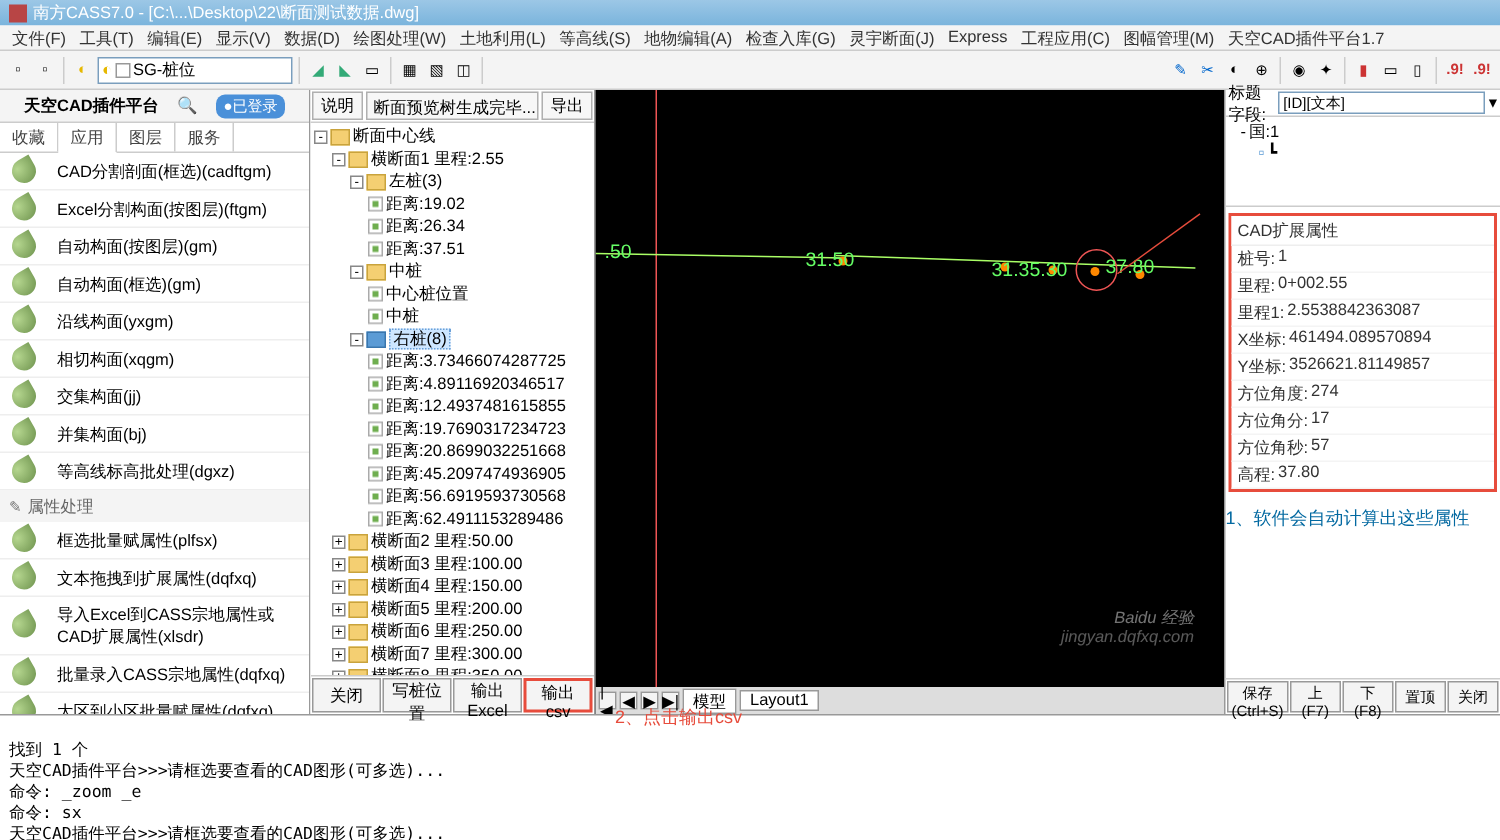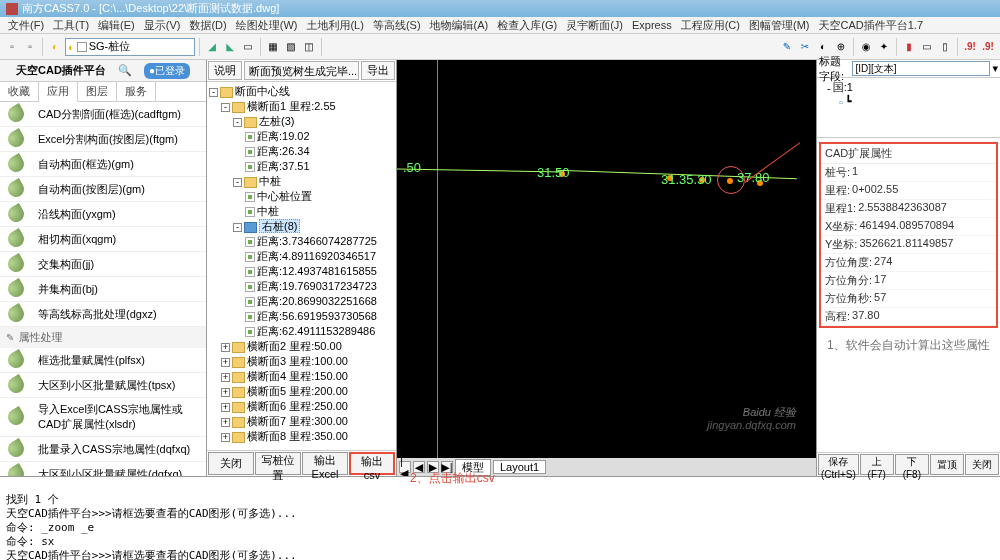--- a/index.html
+++ b/index.html
@@ -55,21 +55,21 @@
 .right-panel{width:184px;border-left:1px solid #999;display:flex;flex-direction:column;background:#fff}
 .rp-head{height:18px;display:flex;align-items:center;padding:0 2px;border-bottom:1px solid #ccc;gap:2px}
 .rp-head input{flex:1;border:1px solid #7a9ebd;height:15px;padding:0 2px;font-size:10px}
 .rp-tree{padding:2px 4px;height:60px;border-bottom:1px solid #ccc}
 .rp-tree .row{padding:0 0 0 6px;display:flex;align-items:center;gap:2px}
 .rp-prop{margin:4px 2px;border:2px solid #e74c3c}
 .rp-prop .hdr{background:#fff;padding:2px 4px;border-bottom:1px solid #eee;color:#333}
 .rp-prop .kv{display:flex;padding:1px 4px;border-bottom:1px solid #f4f4f4}
 .rp-prop .k{color:#333}
 .rp-prop .v{color:#333;margin-left:2px}
-.rp-ann{padding:4px 10px;color:#737373;font-size:12px;line-height:1.5}
+.rp-ann{padding:4px 0;color:#0369a1;font-size:12px;line-height:1.5}
 .rp-bot{height:24px;border-top:1px solid #ccc;display:flex;padding:1px;gap:1px;margin-top:auto}
 .rp-bot button{border:1px solid #999;background:#f4f4f4;font-size:10px;padding:0 2px;flex:1}
 .cmdline{height:84px;border-top:1px solid #999;background:#fff;padding:16px 6px;font-family:SimSun,monospace;font-size:11px;line-height:14px;overflow:hidden;white-space:pre-wrap;color:#000}
 .watermark{position:absolute;right:20px;bottom:44px;color:rgba(255,255,255,.45);font-size:20px;font-style:italic;pointer-events:none;text-align:right;line-height:1.2}
 .watermark .sub{font-size:11px;color:rgba(255,255,255,.35)}
 .ann2{position:absolute;left:410px;top:470px;color:#e74c3c;font-size:12px}
 .red-line{position:absolute;background:#e74c3c;height:1px;transform-origin:left center}
 </style>
 </head>
 <body>
@@ -150,25 +150,25 @@
         <div class="lp-item">
           <span class="leaf-ico"></span>
           <span>CAD分割剖面(框选)(cadftgm)</span>
         </div>
         <div class="lp-item">
           <span class="leaf-ico"></span>
           <span>Excel分割构面(按图层)(ftgm)</span>
         </div>
         <div class="lp-item">
           <span class="leaf-ico"></span>
+          <span>自动构面(按图层)(gm)</span>
+        </div>
+        <div class="lp-item">
+          <span class="leaf-ico"></span>
           <span>自动构面(框选)(gm)</span>
-        </div>
-        <div class="lp-item">
-          <span class="leaf-ico"></span>
-          <span>自动构面(按图层)(gm)</span>
         </div>
         <div class="lp-item">
           <span class="leaf-ico"></span>
           <span>沿线构面(yxgm)</span>
         </div>
         <div class="lp-item">
           <span class="leaf-ico"></span>
           <span>相切构面(xqgm)</span>
         </div>
         <div class="lp-item">
@@ -186,21 +186,21 @@
         <div class="lp-sec">
           <span class="arrow-ico">✎</span>
           <span>属性处理</span>
         </div>
         <div class="lp-item">
           <span class="leaf-ico"></span>
           <span>框选批量赋属性(plfsx)</span>
         </div>
         <div class="lp-item">
           <span class="leaf-ico"></span>
-          <span>大区到小区批量赋属性(tpsx)</span>
+          <span>文本拖拽到扩展属性(dqfxq)</span>
         </div>
         <div class="lp-item">
           <span class="leaf-ico"></span>
           <span>导入Excel到CASS宗地属性或CAD扩展属性(xlsdr)</span>
         </div>
         <div class="lp-item">
           <span class="leaf-ico"></span>
           <span>批量录入CASS宗地属性(dqfxq)</span>
         </div>
         <div class="lp-item">
@@ -225,20 +225,21 @@
         <div class="tn ind3"><span class="nico"></span><span class="folder">距离:37.51</span></div>
         <div class="tn ind2"><span class="tog">-</span><span class="fico"></span><span class="folder">中桩</span></div>
         <div class="tn ind3"><span class="nico"></span><span class="folder">中心桩位置</span></div>
         <div class="tn ind3"><span class="nico"></span><span class="folder">中桩</span></div>
         <div class="tn ind2"><span class="tog">-</span><span class="fico b"></span><span class="folder sel">右桩(8)</span></div>
         <div class="tn ind3"><span class="nico"></span><span class="folder">距离:3.7346607428772​5</span></div>
         <div class="tn ind3"><span class="nico"></span><span class="folder">距离:4.8911692034651​7</span></div>
         <div class="tn ind3"><span class="nico"></span><span class="folder">距离:12.493748161585​5</span></div>
         <div class="tn ind3"><span class="nico"></span><span class="folder">距离:19.769031723472​3</span></div>
         <div class="tn ind3"><span class="nico"></span><span class="folder">距离:20.869903225166​8</span></div>
+        <div class="tn ind3"><span class="nico"></span><span class="folder">距离:45.209747493690​5</span></div>
         <div class="tn ind3"><span class="nico"></span><span class="folder">距离:56.691959373056​8</span></div>
         <div class="tn ind3"><span class="nico"></span><span class="folder">距离:62.491115328948​6</span></div>
         <div class="tn ind1"><span class="tog">+</span><span class="fico"></span><span class="folder">横断面2 里程:50.00</span></div>
         <div class="tn ind1"><span class="tog">+</span><span class="fico"></span><span class="folder">横断面3 里程:100.00</span></div>
         <div class="tn ind1"><span class="tog">+</span><span class="fico"></span><span class="folder">横断面4 里程:150.00</span></div>
         <div class="tn ind1"><span class="tog">+</span><span class="fico"></span><span class="folder">横断面5 里程:200.00</span></div>
         <div class="tn ind1"><span class="tog">+</span><span class="fico"></span><span class="folder">横断面6 里程:250.00</span></div>
         <div class="tn ind1"><span class="tog">+</span><span class="fico"></span><span class="folder">横断面7 里程:300.00</span></div>
         <div class="tn ind1"><span class="tog">+</span><span class="fico"></span><span class="folder">横断面8 里程:350.00</span></div>
       </div>

